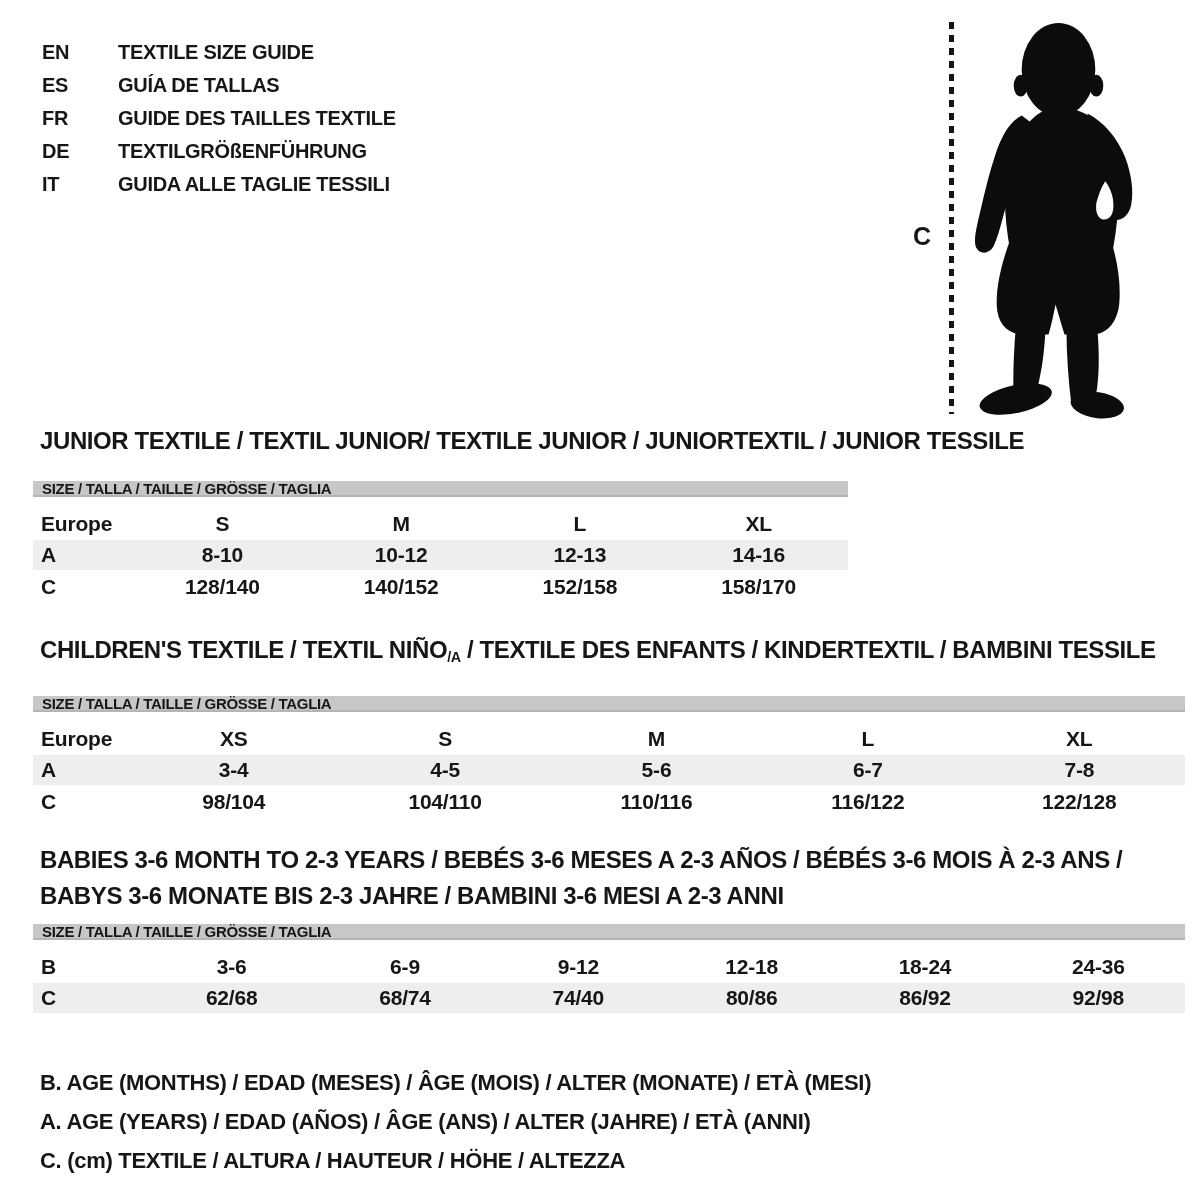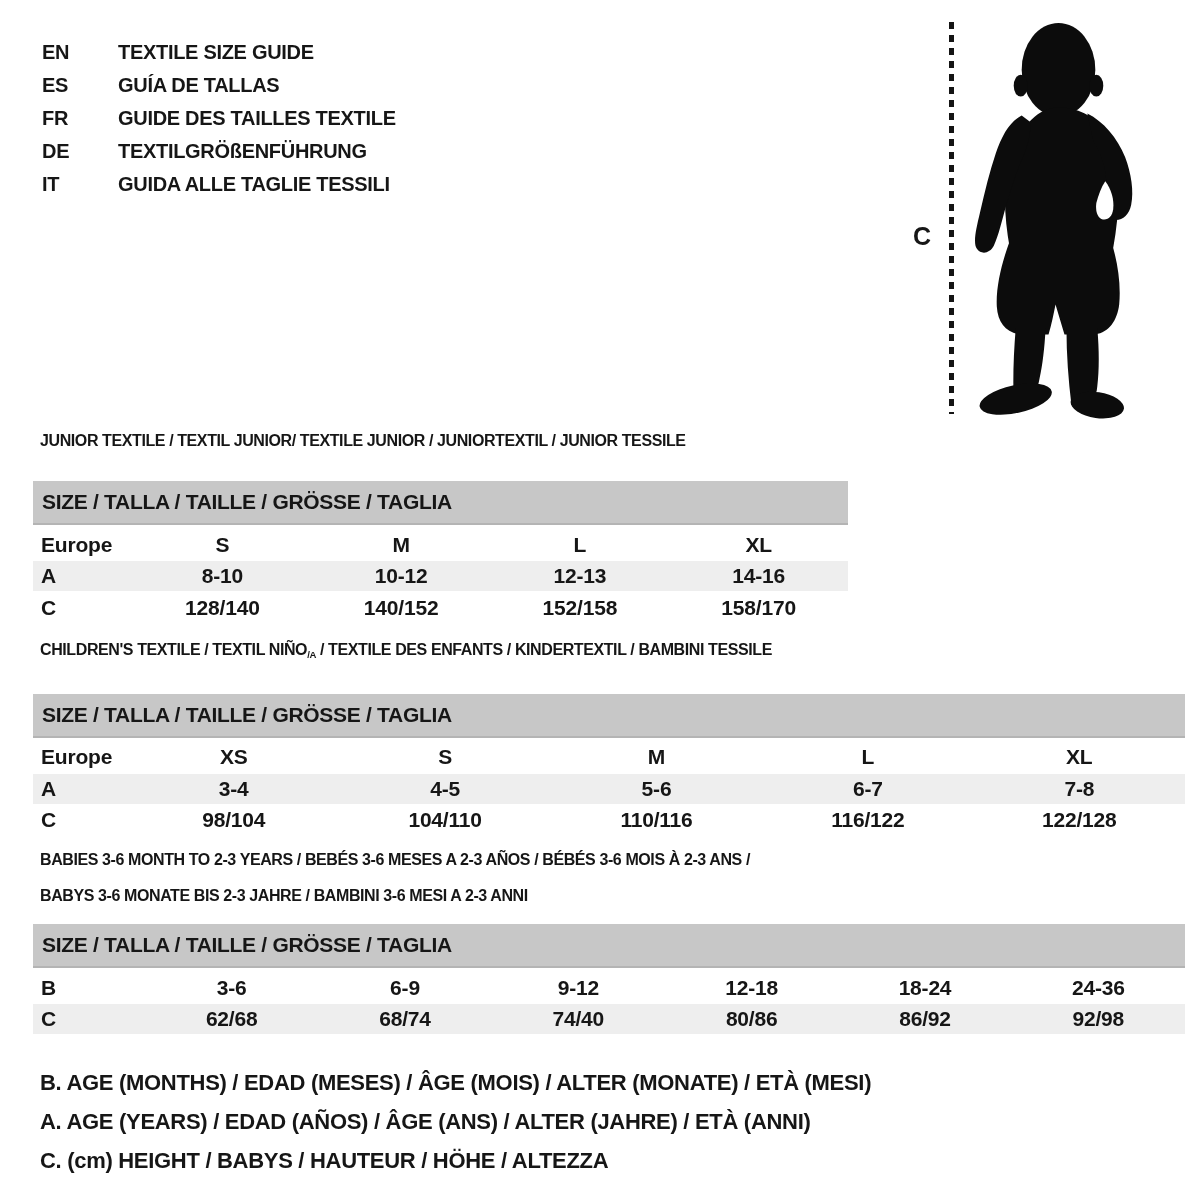--- a/index.html
+++ b/index.html
@@ -26,31 +26,31 @@
     background:repeating-linear-gradient(to bottom, #141414 0 7px, transparent 7px 13px);
   }
   .baby-svg { position:absolute; left:60px; top:2px; }
 
   
   .section { position:absolute; left:33px; }
   .sec-junior   { top:428px; width:815px;  }
   .sec-children { top:637px; width:1152px; }
   .sec-babies   { top:842px; width:1152px; }
 
-  .table-title { font-size:16px; letter-spacing:-0.4px; padding-left:7px; line-height:26px; white-space:nowrap; }
+  .table-title { font-size:24px; letter-spacing:-0.4px; padding-left:7px; line-height:26px; white-space:nowrap; }
   .sub-a { font-size:0.6em; vertical-align:-0.28em; }
   .sec-junior   .table-title { margin-bottom:27px; }
   .sec-children .table-title { margin-bottom:26px; }
   .sec-babies   .title-wrap  { margin-bottom:10px; }
   .sec-babies   .table-title { line-height:36px; }
 
   .thead {
-    background:#c7c7c7; height:44px; margin-bottom:3px;
+    background:#c7c7c7; height:16px; margin-bottom:10px;
     display:flex; align-items:center; padding-left:9px;
-    font-size:21px; letter-spacing:-0.3px;
+    font-size:15px; letter-spacing:-0.3px;
     border-bottom:2px solid #b4b4b4;
   }
   .trow { display:grid; align-items:center; font-size:21px; height:33px; letter-spacing:-0.2px; }
   .trow.shaded { background:#eeeeee; height:30px; }
   .junior-grid   { grid-template-columns:100px repeat(4,1fr); }
   .children-grid { grid-template-columns:95px  repeat(5,1fr); }
   .babies-grid   { grid-template-columns:112px repeat(6,1fr); }
   .cell { text-align:center; }
   .cell.rlabel { text-align:left; padding-left:8px; }
 
@@ -194,14 +194,14 @@
     <div class="cell">74/40</div>
     <div class="cell">80/86</div>
     <div class="cell">86/92</div>
     <div class="cell">92/98</div>
   </div>
 </div>
 
 <div class="legend">
   <div class="legend-line">B. AGE (MONTHS) / EDAD (MESES) / ÂGE (MOIS) / ALTER (MONATE) / ETÀ (MESI)</div>
   <div class="legend-line">A. AGE (YEARS) / EDAD (AÑOS) / ÂGE (ANS) / ALTER (JAHRE) / ETÀ (ANNI)</div>
-  <div class="legend-line">C. (cm) HEIGHT / BABYS / HAUTEUR / HÖHE / ALTEZZA</div>
+  <div class="legend-line">C. (cm) TEXTILE / ALTURA / HAUTEUR / HÖHE / ALTEZZA</div>
 </div>
 
 </body></html>

